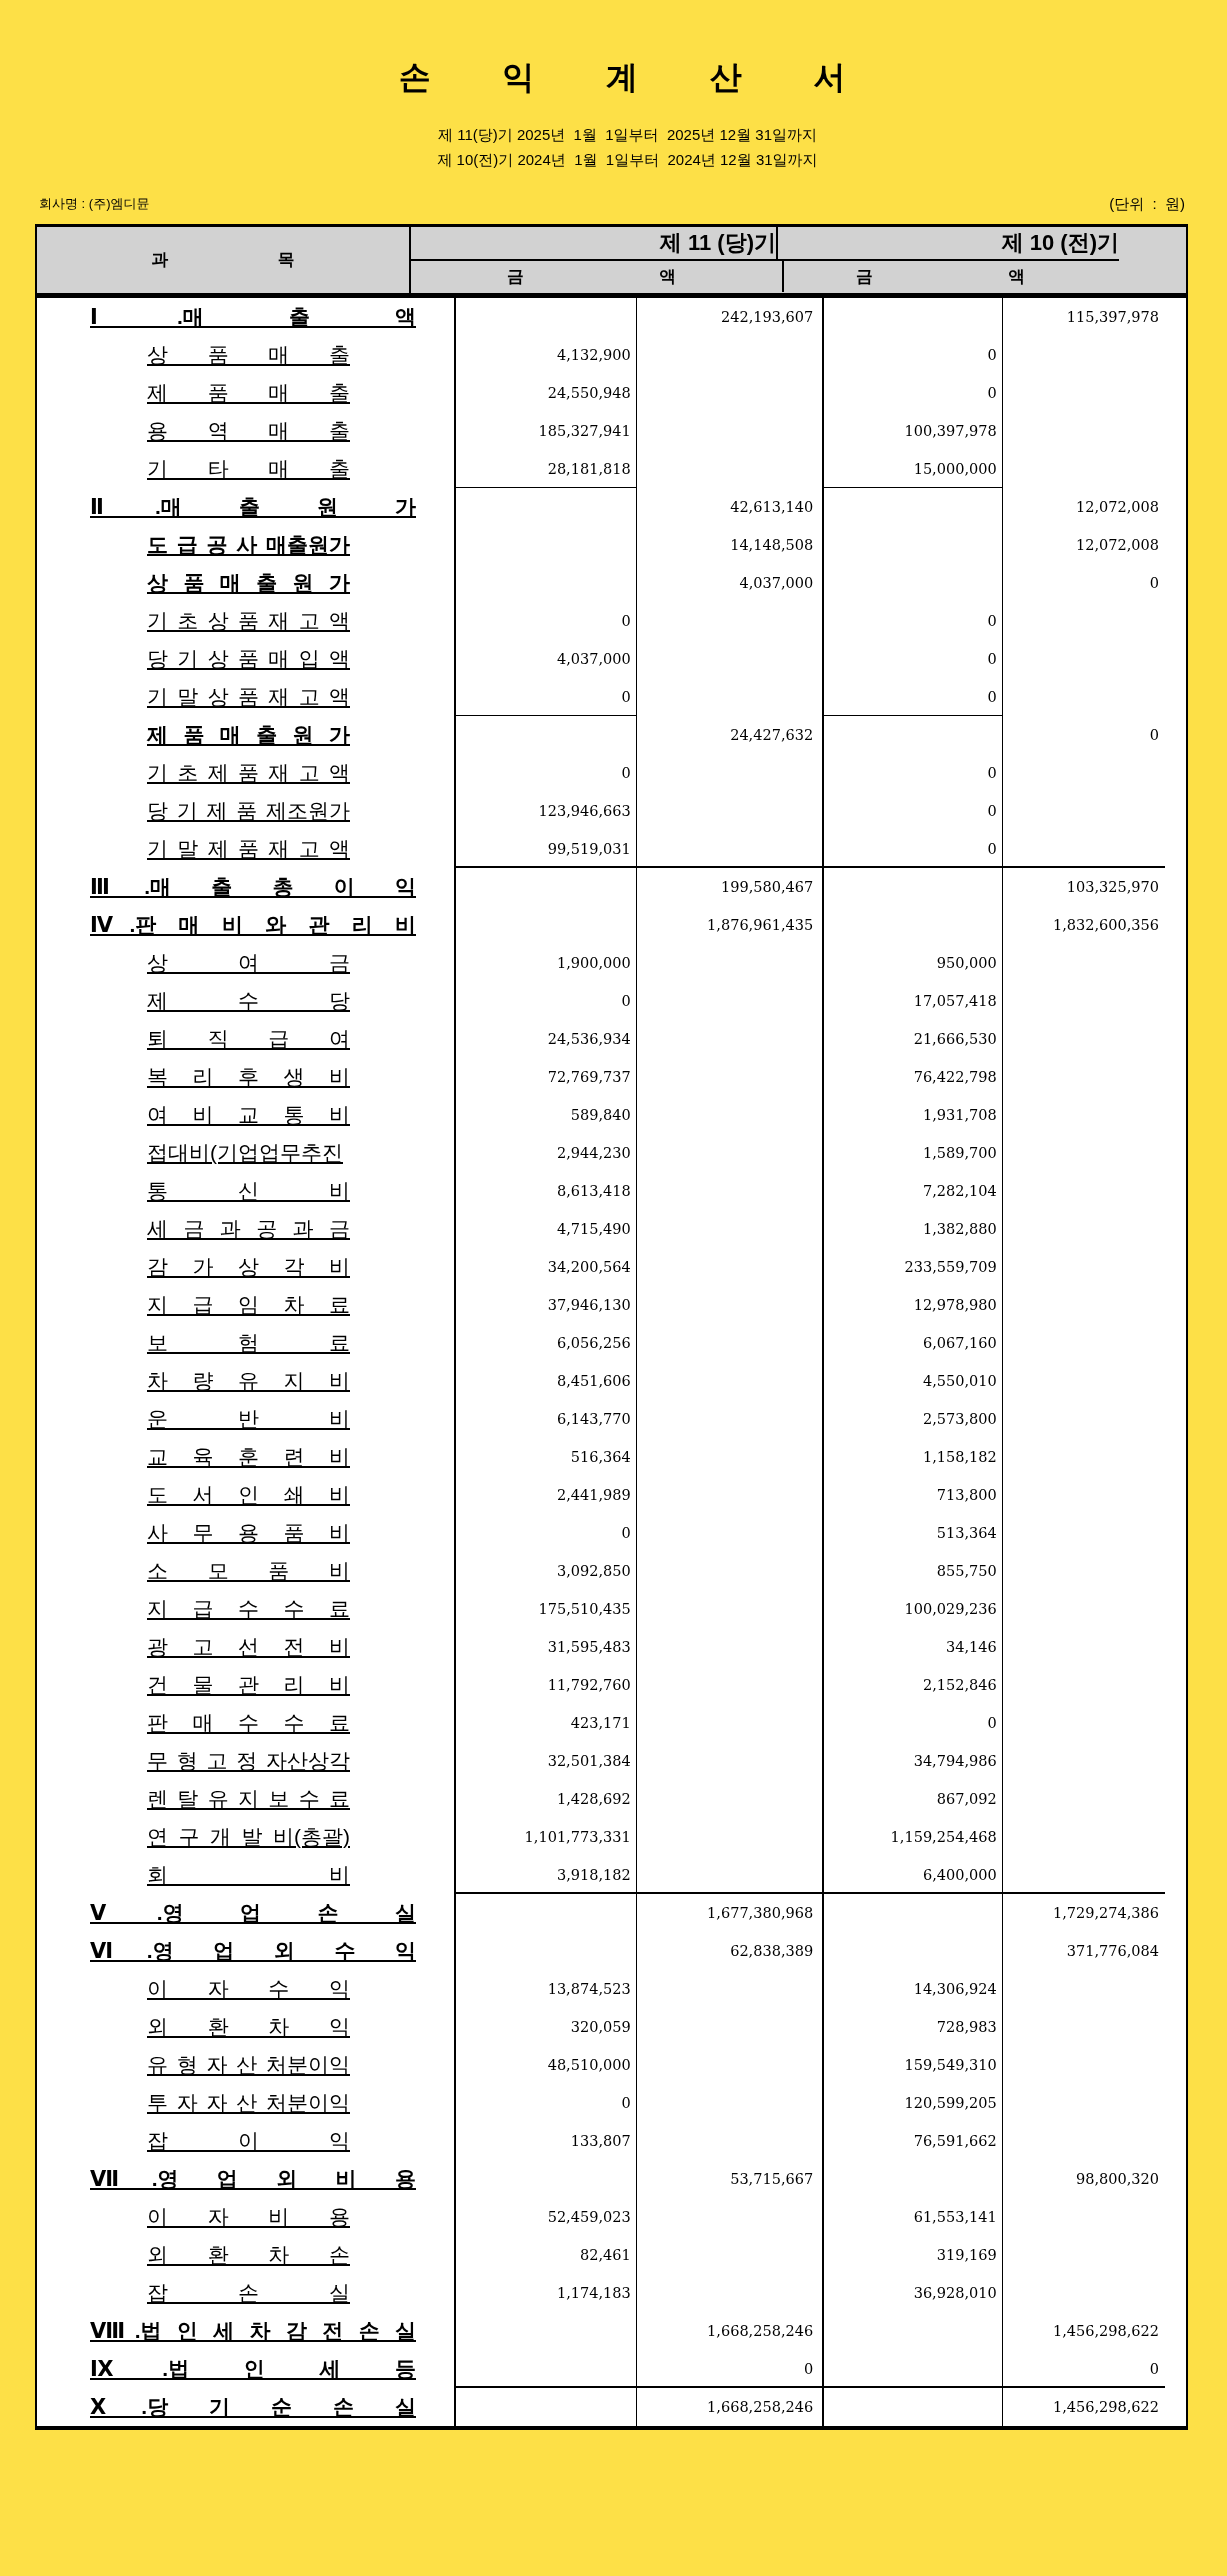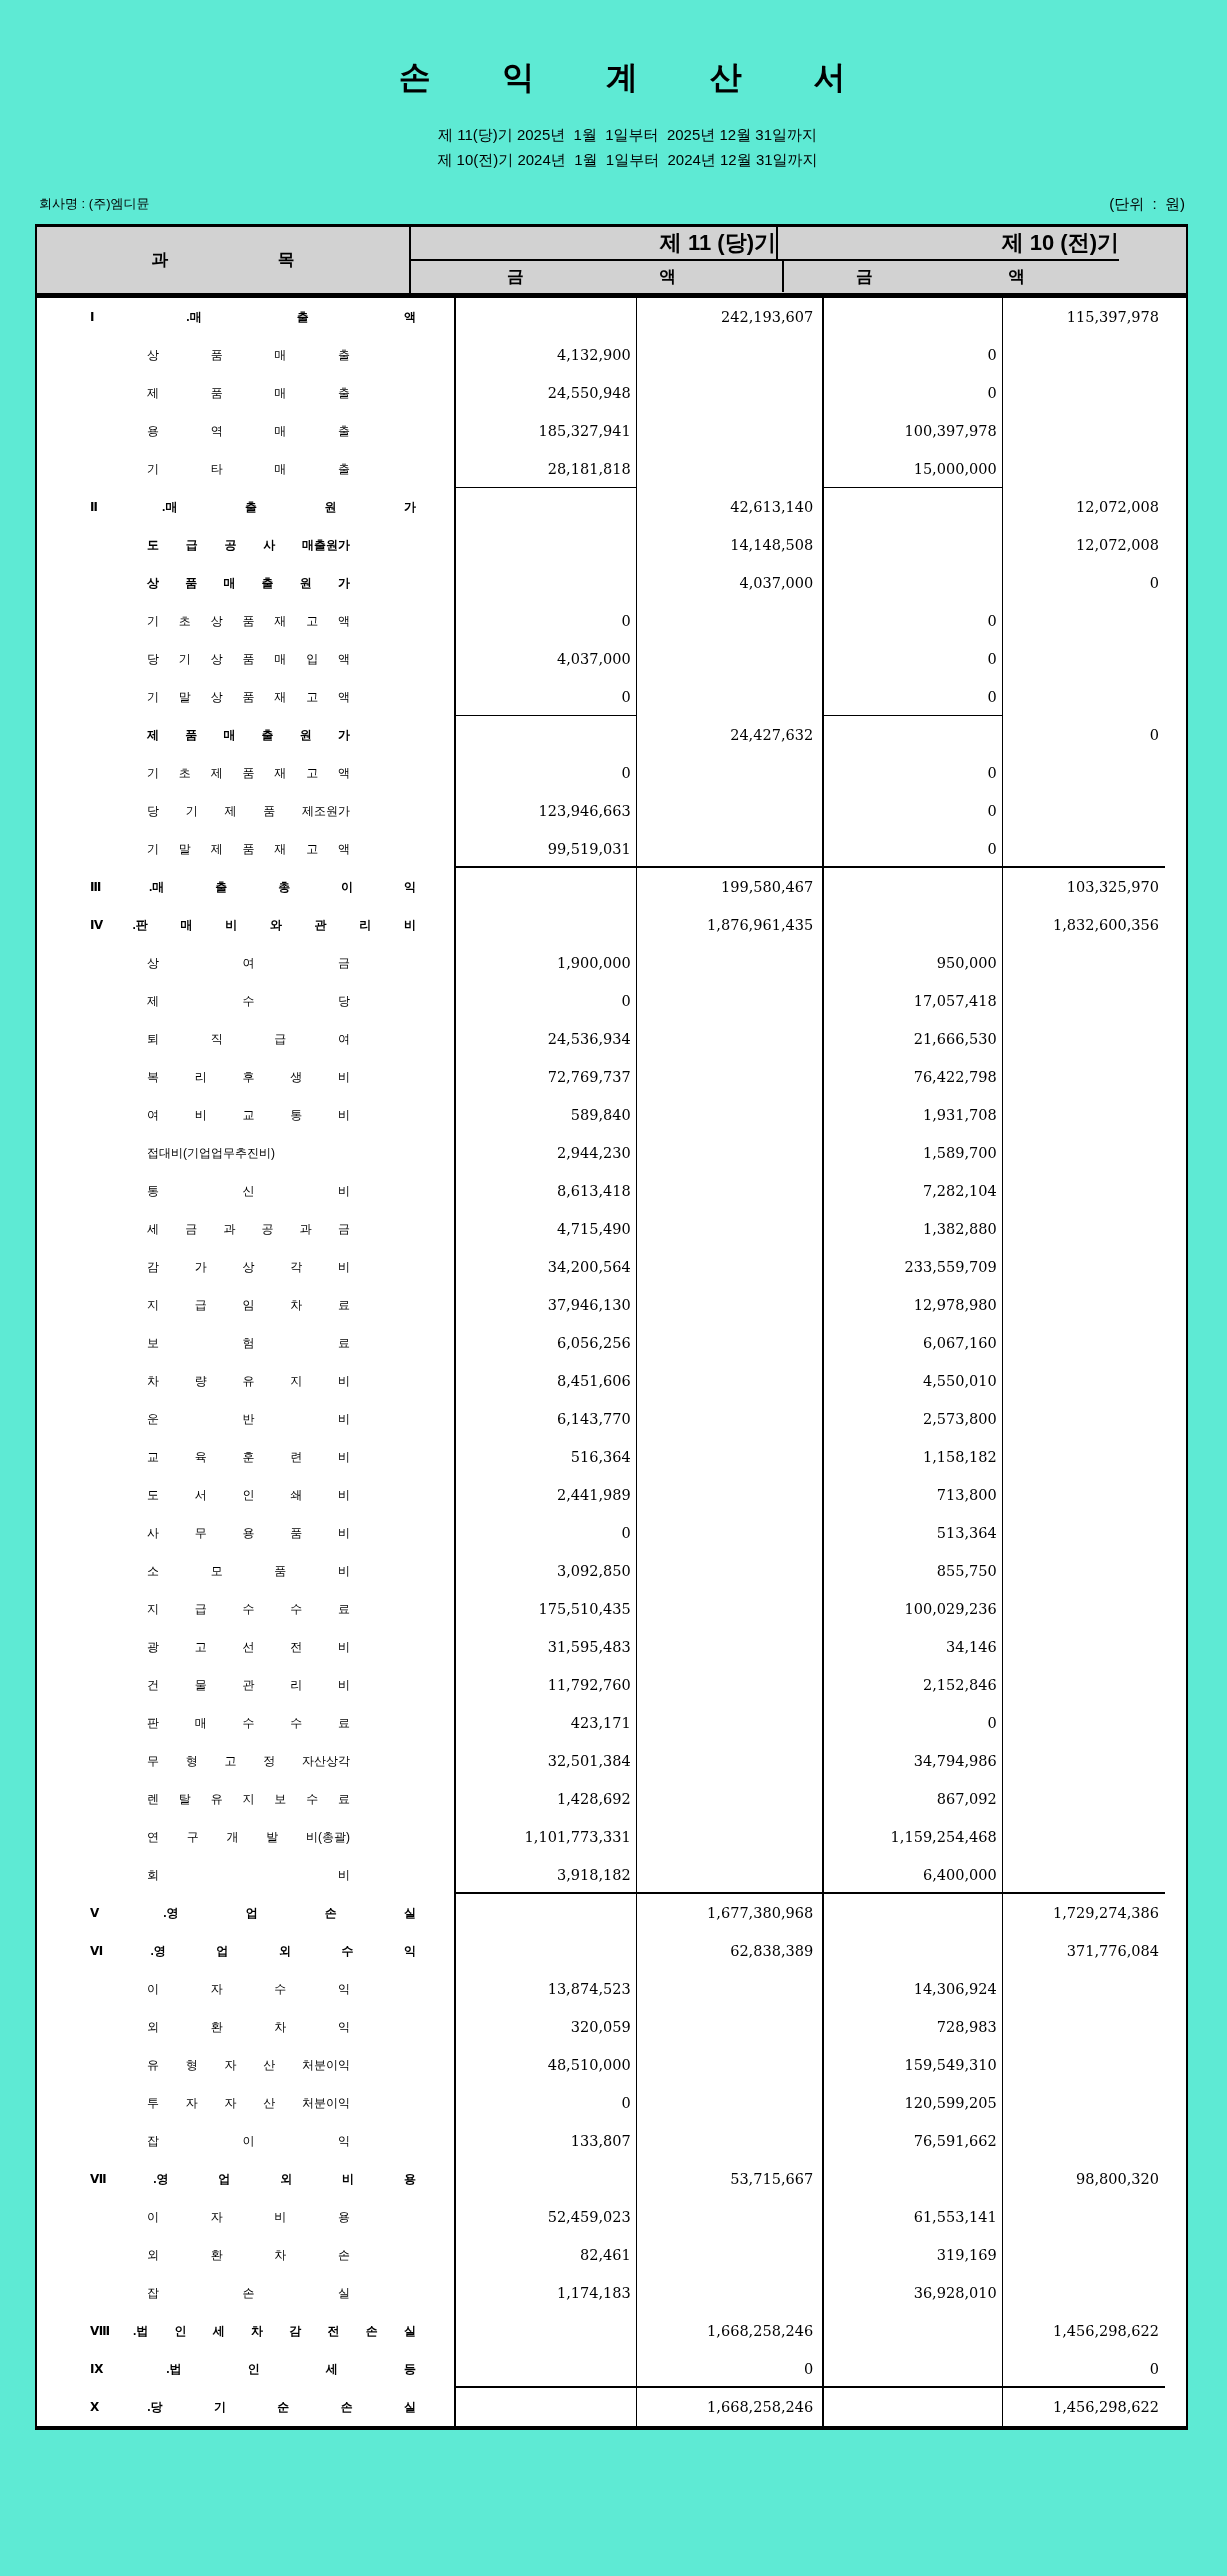--- a/index.html
+++ b/index.html
@@ -1,16 +1,16 @@
 <!DOCTYPE html>
 <html style="font-size:14px"><head>
 <meta charset="utf-8">
 <style>
   html,body{margin:0;padding:0;background:#fff;}
-  .page{position:relative;width:1227px;height:2576px;background:#5eead4;overflow:hidden;
+  .page{position:relative;width:1227px;height:2576px;background:#fde047;overflow:hidden;
         font-family:"Liberation Sans","DejaVu Sans",sans-serif;color:#000;}
   
   .doc-title{position:absolute;top:56px;left:0;width:1245px;text-align:center;
              font-size:32px;font-weight:bold;word-spacing:61px;letter-spacing:0.9px;white-space:pre;}
   .periods{position:absolute;top:123px;left:14px;width:1227px;text-align:center;
            font-size:15px;line-height:24.5px;}
   .periods div{white-space:pre;}
   .company-line{position:absolute;top:195px;left:39px;font-size:13px;white-space:pre;}
   .unit-line{position:absolute;top:195px;right:42px;font-size:15px;white-space:pre;}
   
@@ -27,21 +27,21 @@
   .th-prow div{line-height:32px;text-align:right;font-size:22px;font-weight:bold;}
   .th-arow{display:flex;height:31px;padding-left:12px;}
   .th-amt{line-height:31px;text-align:center;font-size:16.7px;font-weight:bold;
           word-spacing:131px;white-space:pre;padding-right:22px;}
   .th-amt-cur{width:367px;box-sizing:border-box;border-right:2.6px solid #000;}
   .th-amt-pri{width:341px;box-sizing:border-box;}
   
   .tbody{background:#fff;}
   .brow{display:flex;height:38px;}
   .brow>div{box-sizing:border-box;height:38px;line-height:38px;overflow:hidden;}
-  .c-acct{width:419px;border-right:2.6px solid #000;font-size:12px;}
+  .c-acct{width:419px;border-right:2.6px solid #000;font-size:21px;text-decoration:underline;}
   .c-cd{width:181px;border-right:0.9px solid #000;}
   .c-ct{width:187px;border-right:2.6px solid #000;}
   .c-pd{width:179px;border-right:0.9px solid #000;}
   .c-pt{width:162px;}
   .amt{font-family:"DejaVu Serif","Liberation Serif",serif;font-size:14.5px;text-align:right;}
   .c-cd.amt{padding-right:5.3px;}
   .c-ct.amt{padding-right:8.8px;}
   .c-pd.amt{padding-right:5.3px;}
   .c-pt.amt{padding-right:6px;}
   .lbl{display:block;text-align:justify;text-align-last:justify;}

